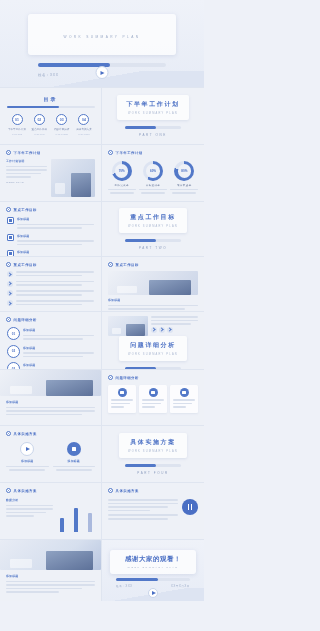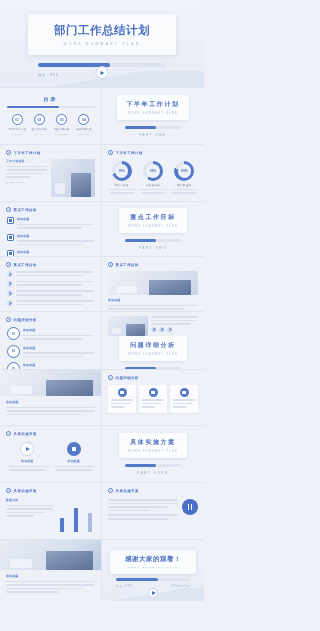--- a/index.html
+++ b/index.html
@@ -171,21 +171,20 @@
   }
   .chev::after { content: ""; width: 2px; height: 2px; border-right: .8px solid #5278c8; border-bottom: .8px solid #5278c8; transform: rotate(-45deg); margin-left:-.5px;}
 </style>
 </head>
 <body>
 
 <div class="strip">
 
   <div class="slide full cover">
     <div class="panel">
-      <div class="maintitle">部门工作总结计划</div>
       <div class="subtitle">WORK SUMMARY PLAN</div>
     </div>
     <div class="bar">
         <i></i>
       </div>
     <div class="meta">
       <span>姓名：XXX</span>
       <span>XX年X月X日</span>
     </div>
     <div class="wave"></div>

